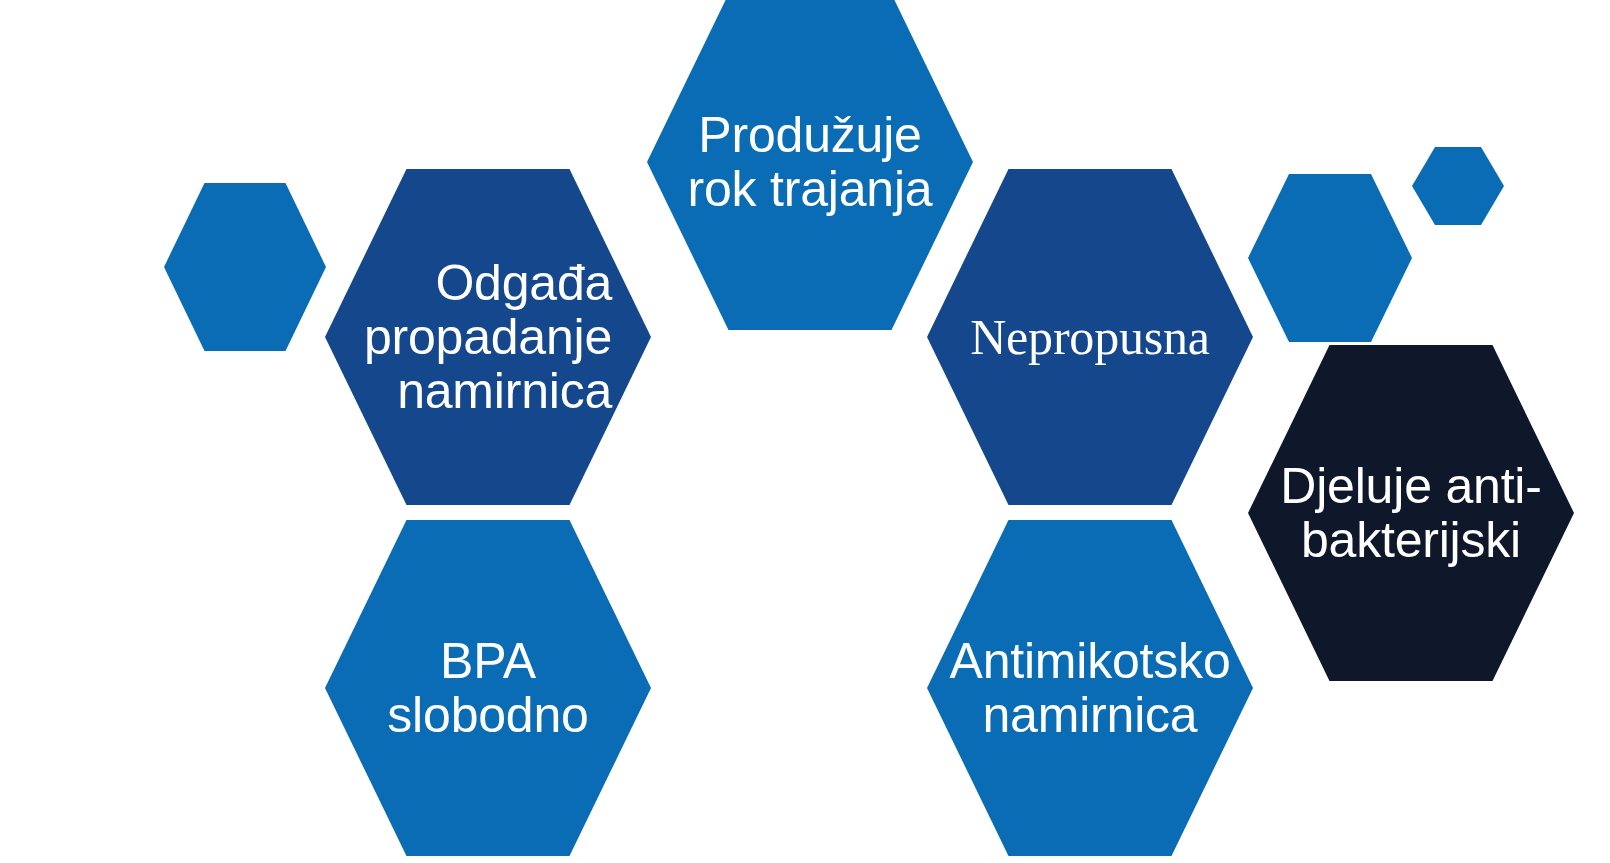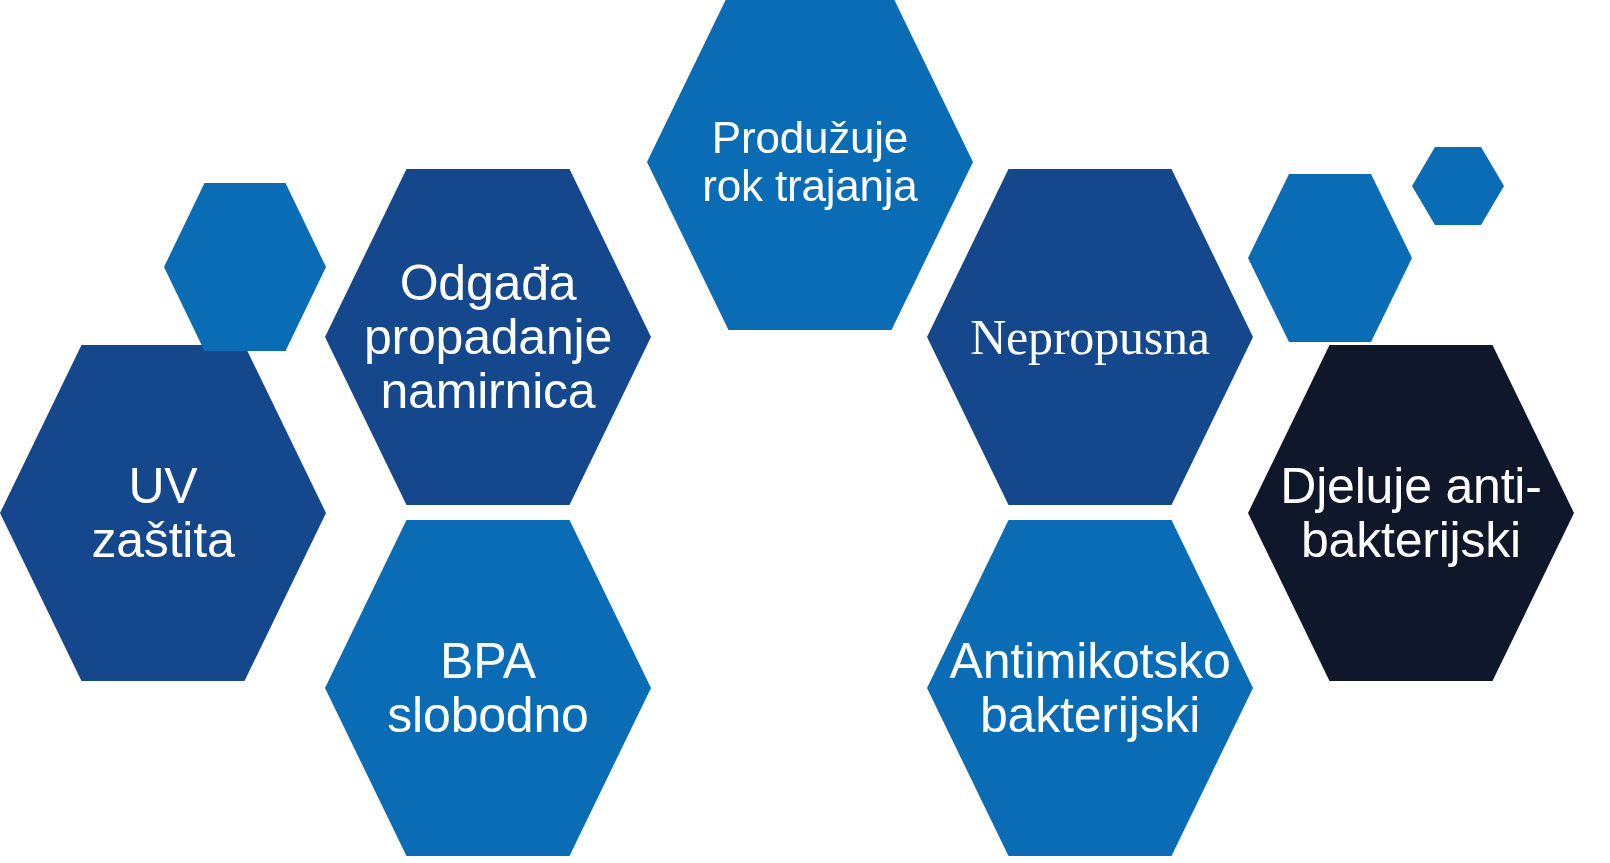--- a/index.html
+++ b/index.html
@@ -31,43 +31,39 @@
     line-height: 1.08;
     padding: 0 6px;
     white-space: pre-line;
     letter-spacing: -0.2px;
   }
 </style>
 </head>
 <body>
 
 <div id="stage">
-    <div class="hex" style="left: 0px; top: 345px; width: 326px; height: 336px; background: rgb(20, 71, 140);">
-      <span class="label" style="font-size: 50px;">UV
-zaštita</span>
-    </div>
     <div class="hex" style="left: 325px; top: 169px; width: 326px; height: 336px; background: rgb(20, 71, 140);">
-      <span class="label" style="font-size: 50px;">Odgađa
+      <span class="label" style="font-size: 50px; text-align: right;">Odgađa
 propadanje
 namirnica</span>
     </div>
     <div class="hex" style="left: 325px; top: 520px; width: 326px; height: 336px; background: rgb(10, 108, 180);">
       <span class="label" style="font-size: 50px;">BPA
 slobodno</span>
     </div>
     <div class="hex" style="left: 647px; top: -6px; width: 326px; height: 336px; background: rgb(10, 108, 180);">
-      <span class="label" style="font-size: 44px;">Produžuje
+      <span class="label" style="font-size: 50px;">Produžuje
 rok trajanja</span>
     </div>
     <div class="hex" style="left: 927px; top: 169px; width: 326px; height: 336px; background: rgb(20, 71, 140);">
       <span class="label" style="font-size: 50px; font-family: Liberation Serif, serif;">Nepropusna</span>
     </div>
     <div class="hex" style="left: 927px; top: 520px; width: 326px; height: 336px; background: rgb(10, 108, 180);">
       <span class="label" style="font-size: 50px;">Antimikotsko
-bakterijski</span>
+namirnica</span>
     </div>
     <div class="hex" style="left: 1248px; top: 345px; width: 326px; height: 336px; background: #0f172a;">
       <span class="label" style="font-size: 50px;">Djeluje anti-
 bakterijski</span>
     </div>
     <div class="hex" style="left: 164px; top: 183px; width: 162px; height: 168px; background: rgb(10, 108, 180);"></div>
     <div class="hex" style="left: 1248px; top: 174px; width: 164px; height: 168px; background: rgb(10, 108, 180);"></div>
     <div class="hex" style="left: 1412px; top: 147px; width: 92px; height: 78px; background: rgb(10, 108, 180);"></div>
   </div>
 

